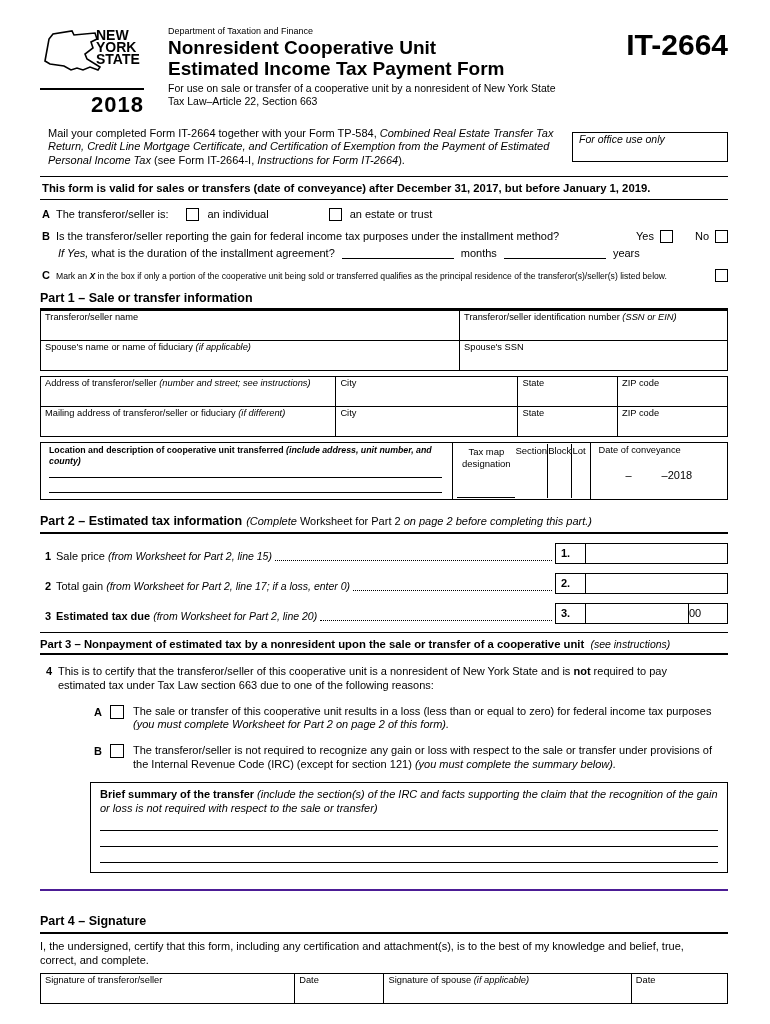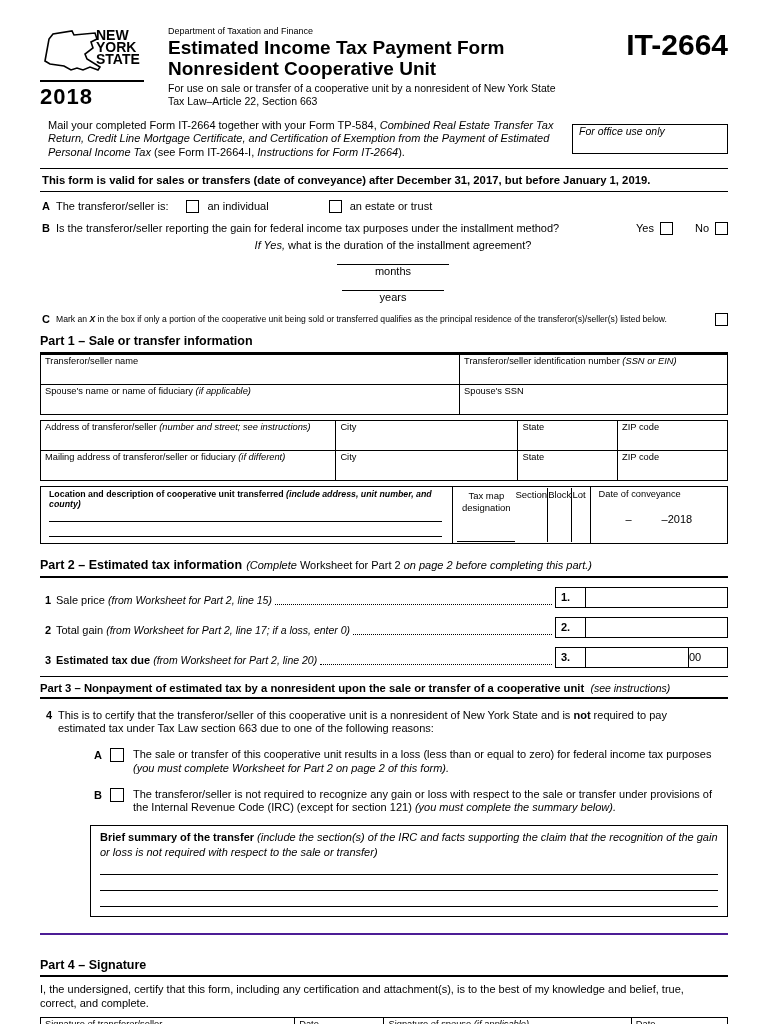--- a/index.html
+++ b/index.html
@@ -9,42 +9,42 @@
   .page{padding:26px 42px 0 40px;border-radius:27px;}
   .bold{font-weight:bold;}
   .it{font-style:italic;}
 
   
   .header{display:flex;align-items:flex-start;}
   .logo{width:120px;flex:0 0 auto;margin-right:8px;}
   .logo-top{display:flex;align-items:flex-start;}
   .logo-text{font-weight:bold;font-size:14px;line-height:12px;margin-left:-6px;margin-top:3px;}
   .logo-text span{display:block;}
-  .logo-year{font-weight:bold;font-size:22px;border-top:2px solid #000;margin-top:8px;padding-top:1px;letter-spacing:1px;width:104px;}
+  .logo-year{font-weight:bold;font-size:22px;border-top:2px solid #000;margin-top:16px;padding-top:1px;letter-spacing:1px;width:104px;text-align:right;}
   .title-block{flex:1;}
   .dept{font-size:9px;margin-bottom:1px;}
   .main-title{font-size:19px;font-weight:bold;line-height:1.1;}
   .subtitle{font-size:10.5px;margin-top:2px;}
   .law{font-size:10.5px;}
   .form-number{font-size:30px;font-weight:bold;margin-left:6px;flex:0 0 auto;}
 
   
   .mail-row{display:flex;margin:8px 0 8px;align-items:center;}
   .mail-text{flex:1;padding:0 16px 0 8px;font-size:11px;}
   .office-box{width:156px;height:30px;border:1px solid #000;padding:0 6px;font-size:10.5px;font-style:italic;flex:0 0 auto;}
 
   .validity{border-top:1px solid #000;border-bottom:1px solid #000;font-weight:bold;font-size:11.3px;padding:4px 2px;}
 
   
   .item-row{display:flex;align-items:center;margin-top:8px;}
   .item-letter{font-weight:bold;width:16px;flex:0 0 auto;padding-left:2px;}
   .checkbox{display:inline-block;width:13px;height:13px;border:1px solid #000;background:#fff;flex:0 0 auto;}
   .gap18{margin-left:18px;} .gap8{margin-left:8px;} .gap60{margin-left:60px;}
   .yes-lbl{margin-left:auto;margin-right:6px;} .no-lbl{margin-left:22px;margin-right:6px;}
-  .item-sub{padding-left:18px;margin-top:4px;display:flex;align-items:center;flex-direction:column;}
+  .item-sub{padding-left:18px;margin-top:4px;display:flex;align-items:flex-start;}
   .blank{display:inline-block;border-bottom:1px solid #000;height:12px;margin:0 7px;}
   .w110{width:112px;} .w100{width:102px;}
   .c-row{font-size:8.6px;}
   .c-row .checkbox{margin-left:auto;}
 
   
   .part-title{font-size:12.5px;font-weight:bold;border-bottom:2px solid #000;padding:6px 0 2px;margin-top:2px;}
   .pt-note{font-weight:normal;font-size:11px;margin-left:4px;}
   .part3-title{font-size:11.3px;border-top:1px solid #000;margin-top:8px;padding-top:4px;}
   .part3-title .pt-note{font-size:10.5px;margin-left:3px;}
@@ -110,22 +110,22 @@
         <div class="logo-text">
           <span>NEW</span>
           <span>YORK</span>
           <span>STATE</span>
         </div>
       </div>
       <div class="logo-year">2018</div>
     </div>
     <div class="title-block">
       <div class="dept">Department of Taxation and Finance</div>
+      <div class="main-title">Nonresident Cooperative Unit</div>
       <div class="main-title">Estimated Income Tax Payment Form</div>
-      <div class="main-title">Nonresident Cooperative Unit</div>
       <div class="subtitle">For use on sale or transfer of a cooperative unit by a nonresident of New York State</div>
       <div class="law">Tax Law–Article 22, Section 663</div>
     </div>
     <div class="form-number">IT-2664</div>
   </div>
 
   <div class="mail-row">
     <div class="mail-text"><span>Mail your completed Form IT-2664 together with your Form TP-584, </span><span class="it">Combined Real Estate Transfer Tax Return, Credit Line Mortgage Certificate, and Certification of Exemption from the Payment of Estimated Personal Income Tax </span><span>(see Form IT-2664-I, </span><span class="it">Instructions for Form IT-2664</span><span>).</span></div>
     <div class="office-box"><span>For office use only</span></div>
   </div>

